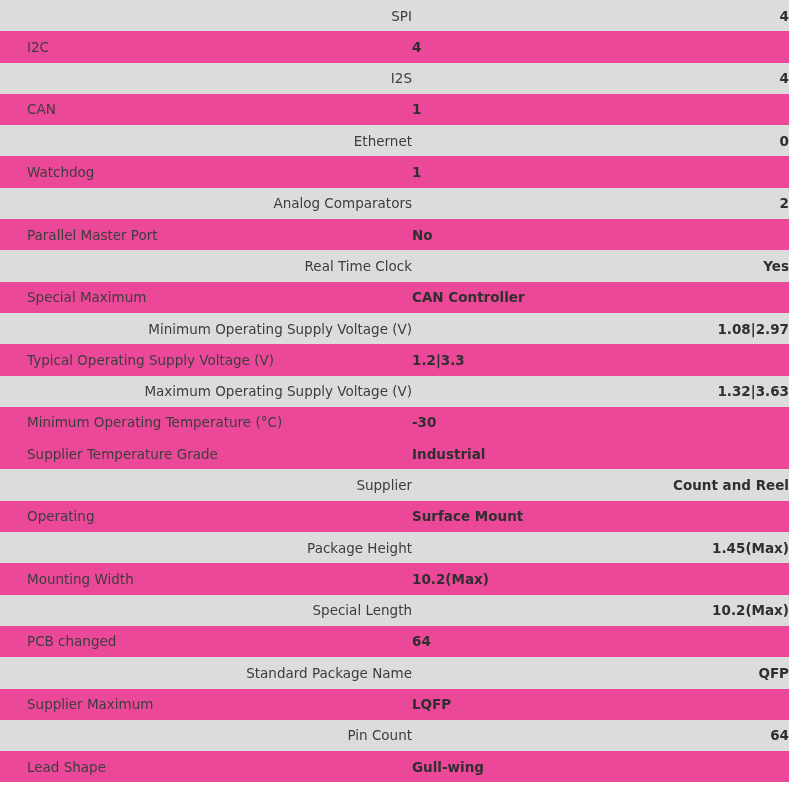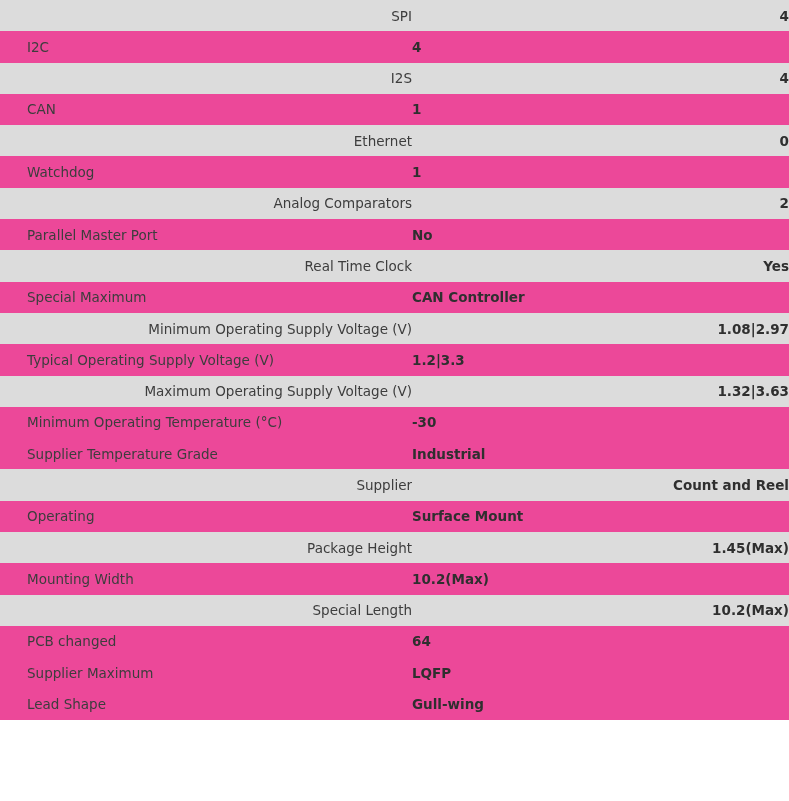--- a/index.html
+++ b/index.html
@@ -131,22 +131,30 @@
         <td class="value">10.2(Max)</td>
       </tr>
       <tr class="row-odd">
         <td class="label">Special Length</td>
         <td class="value">10.2(Max)</td>
       </tr>
       <tr class="row-even">
         <td class="label">PCB changed</td>
         <td class="value">64</td>
       </tr>
+      <tr class="row-odd">
+        <td class="label">Standard Package Name</td>
+        <td class="value">QFP</td>
+      </tr>
       <tr class="row-even">
         <td class="label">Supplier Maximum</td>
         <td class="value">LQFP</td>
+      </tr>
+      <tr class="row-odd">
+        <td class="label">Pin Count</td>
+        <td class="value">64</td>
       </tr>
       <tr class="row-even">
         <td class="label">Lead Shape</td>
         <td class="value">Gull-wing</td>
       </tr>
     </tbody>
 </table>
 
 </body></html>

